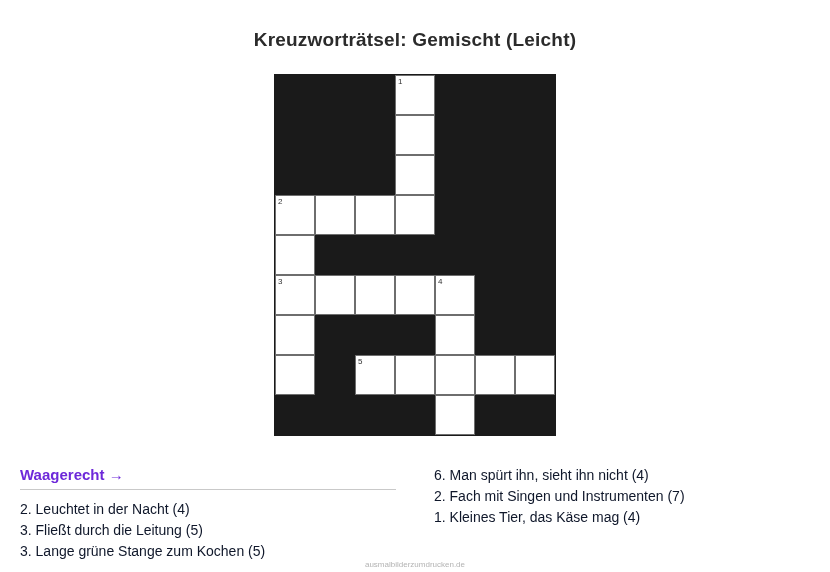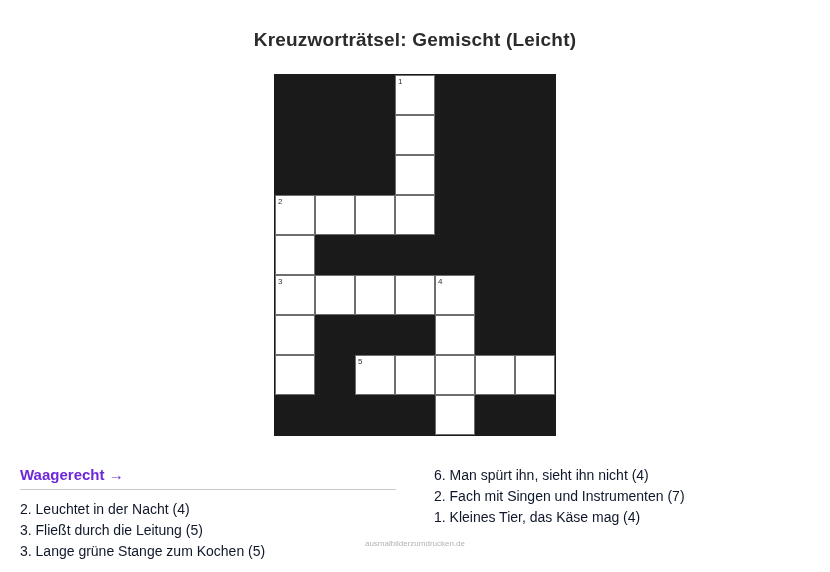--- a/index.html
+++ b/index.html
@@ -86,21 +86,21 @@
   }
   .clue-item {
     font-size: 14px;
     line-height: 18px;
     color: #0f172a;
     margin-bottom: 3px;
   }
 
   .footer {
     position: absolute;
-    bottom: 24px;
+    bottom: 3px;
     left: 0;
     width: 830px;
     text-align: center;
     font-size: 8px;
     color: #b3b3b3;
   }
 </style>
 </head>
 <body>
 

